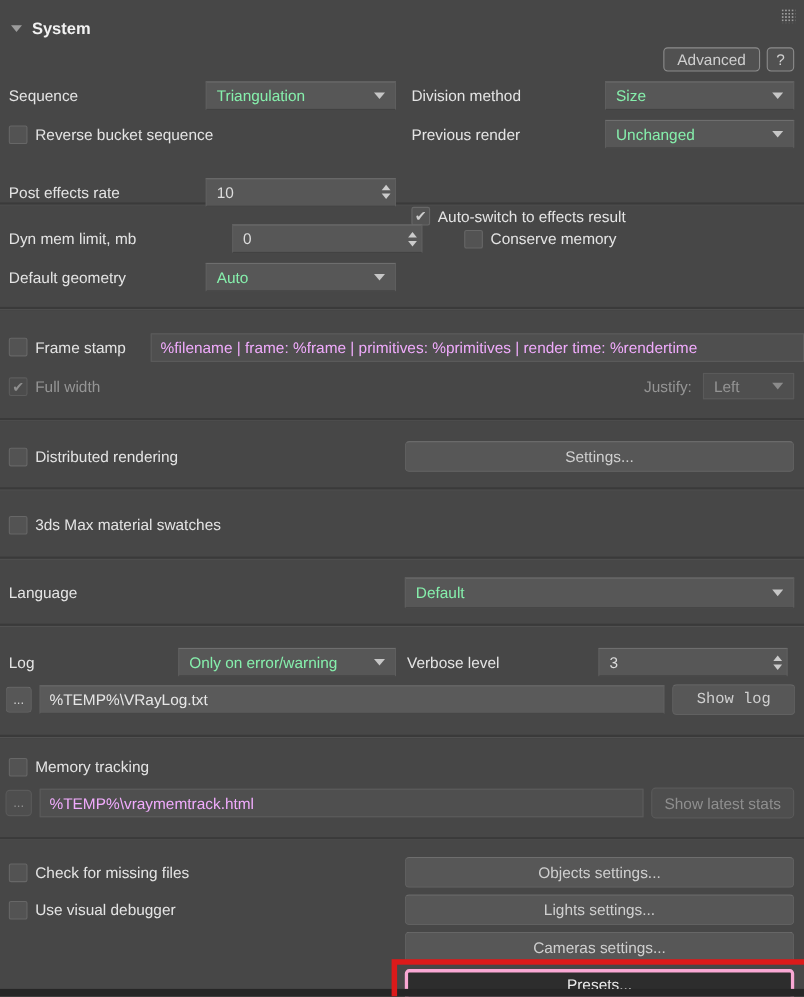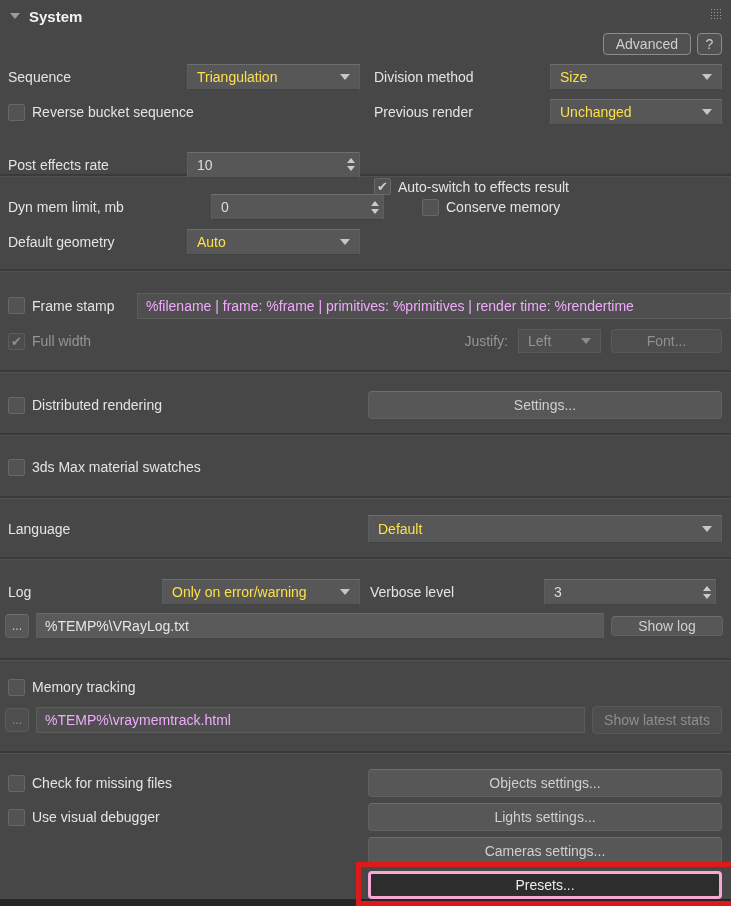--- a/index.html
+++ b/index.html
@@ -2,21 +2,21 @@
 <html><head>
 <meta charset="utf-8">
 <style>
   html,body{margin:0;padding:0;background:#474747;}
   .panel{
     position:relative; width:731px; height:906px; overflow:hidden;
     background:#474747; box-sizing:border-box;
     font-family:"Liberation Sans", sans-serif; font-size:14px; color:#e2e2e2;
   }
   
-  .hdr{display:flex; align-items:center; gap:9px; padding:6px 0 0 10px; height:20px;}
+  .hdr{display:flex; align-items:center; gap:9px; padding:16px 0 0 10px; height:20px;}
   .tri{display:block;width:0;height:0;}
   .tri-hdr{border-left:5px solid transparent;border-right:5px solid transparent;border-top:6px solid #9c9c9c;}
   .hdr-title{font-weight:bold; font-size:15px; color:#f2f2f2;}
   .grip{position:absolute; top:8px; right:8px; width:13px; height:13px;
     background-image:radial-gradient(#9d9d9d 0.9px, transparent 1px);
     background-size:3px 3px;}
   .toolbar{display:flex; justify-content:flex-end; align-items:center; gap:6px; padding:6px 9px 0 0; height:24px;}
   .btn{box-sizing:border-box; display:flex; align-items:center; justify-content:center;
     background:#575757; border:1px solid #616161; border-top-color:#6e6e6e;
     border-radius:4px; color:#cfcfcf; height:26px; cursor:default; white-space:nowrap;}
@@ -25,21 +25,21 @@
   
   .row{display:grid; grid-template-columns:179px 173px 190px 172px; align-items:center;
     padding-left:8px; height:26px; margin-top:9px;}
   .row .c3{padding-left:14px;}
   .lbl{color:#e4e4e4; white-space:nowrap;}
   .dis{color:#959595;}
   .divider{height:2px; background:#3a3a3a; border-bottom:1px solid #515151; margin-top:14px;}
   
   .combo{box-sizing:border-box; height:26px; background:#575757;
     border:1px solid #5e5e5e; border-top-color:#6e6e6e; border-bottom-color:#424242;
-    display:flex; align-items:center; padding:0 9px; color:#fde047; position:relative;}
+    display:flex; align-items:center; padding:0 9px; color:#86efac; position:relative;}
   .combo .tri-dn{margin-left:auto; border-left:5px solid transparent;border-right:5px solid transparent;border-top:6px solid #c6c6c6;}
   .combo.off{background:#4f4f4f; border-color:#5a5a5a; color:#949494;}
   .combo.off .tri-dn{border-top-color:#8b8b8b;}
   .spin{box-sizing:border-box; height:26px; background:#575757;
     border:1px solid #5e5e5e; border-top-color:#6e6e6e; border-bottom-color:#424242;
     display:flex; align-items:center; padding:0 4px 0 9px; color:#dcdcdc;}
   .spin-arrows{margin-left:auto; display:flex; flex-direction:column; gap:3px; align-items:center;}
   .tri-up-s{border-left:4px solid transparent;border-right:4px solid transparent;border-bottom:5px solid #cbcbcb;}
   .tri-dn-s{border-left:4px solid transparent;border-right:4px solid transparent;border-top:5px solid #cbcbcb;}
   .cb{box-sizing:border-box; flex:0 0 17px; width:17px; height:17px; background:#535353;
@@ -176,21 +176,20 @@
     <div class="cbrow">
       <span class="cb off checked"></span>
       <span class="lbl dis">Full width</span>
     </div>
     <div class="justify-grp">
       <span class="lbl dis">Justify:</span>
       <div class="combo off" style="width:83px;height:24px;">
         <span>Left</span>
         <i class="tri tri-dn"></i>
       </div>
-      <div class="btn off" style="width:111px;height:24px;">Font...</div>
     </div>
   </div>
 
   <div class="divider" style="margin-top:17px;"></div>
 
   <div class="half-row">
     <div class="cbrow left">
       <span class="cb"></span>
       <span class="lbl">Distributed rendering</span>
     </div>
@@ -229,21 +228,21 @@
       <span>3</span>
       <span class="spin-arrows">
           <i class="tri tri-up-s"></i>
           <i class="tri tri-dn-s"></i>
         </span>
     </div>
   </div>
   <div class="path-row">
     <div class="btn btn-dots">...</div>
     <input class="inp" style="width: 568px;" value="%TEMP%\VRayLog.txt">
-    <div class="btn" style="width:112px;height:20px;">Show log</div>
+    <div class="btn" style="width:112px;height:28px;font-family:Liberation Mono, monospace;">Show log</div>
   </div>
 
   <div class="divider" style="margin-top:18px;"></div>
 
   <div class="half-row" style="margin-top:14px;height:24px;">
     <div class="cbrow">
       <span class="cb"></span>
       <span class="lbl">Memory tracking</span>
     </div>
   </div>

